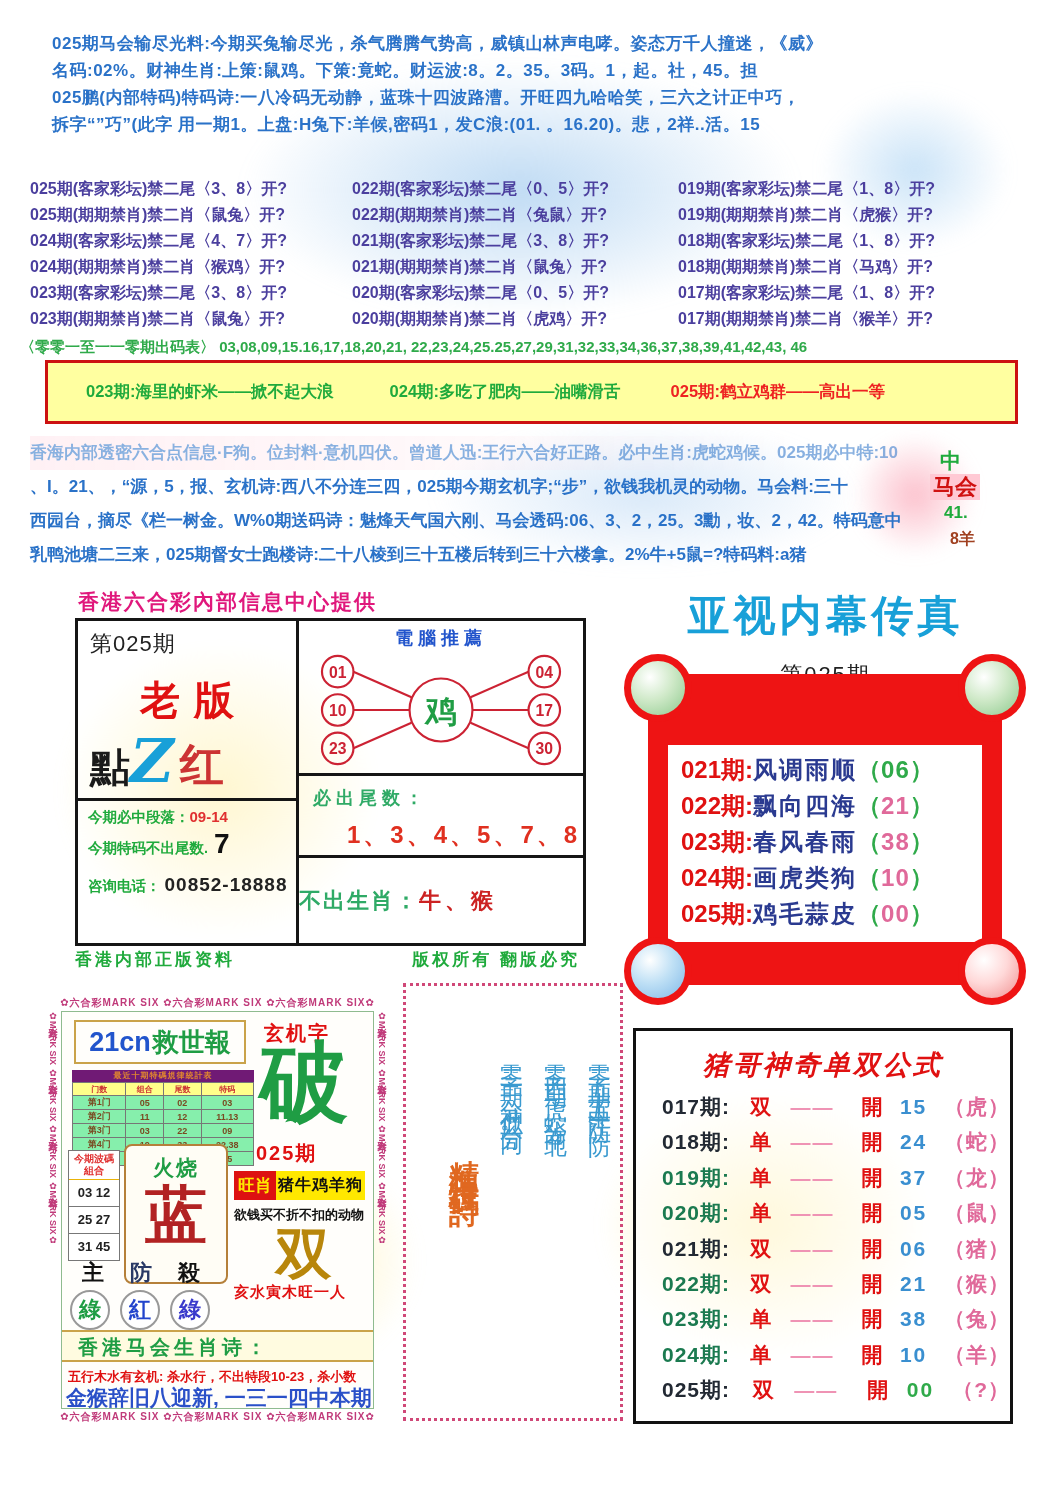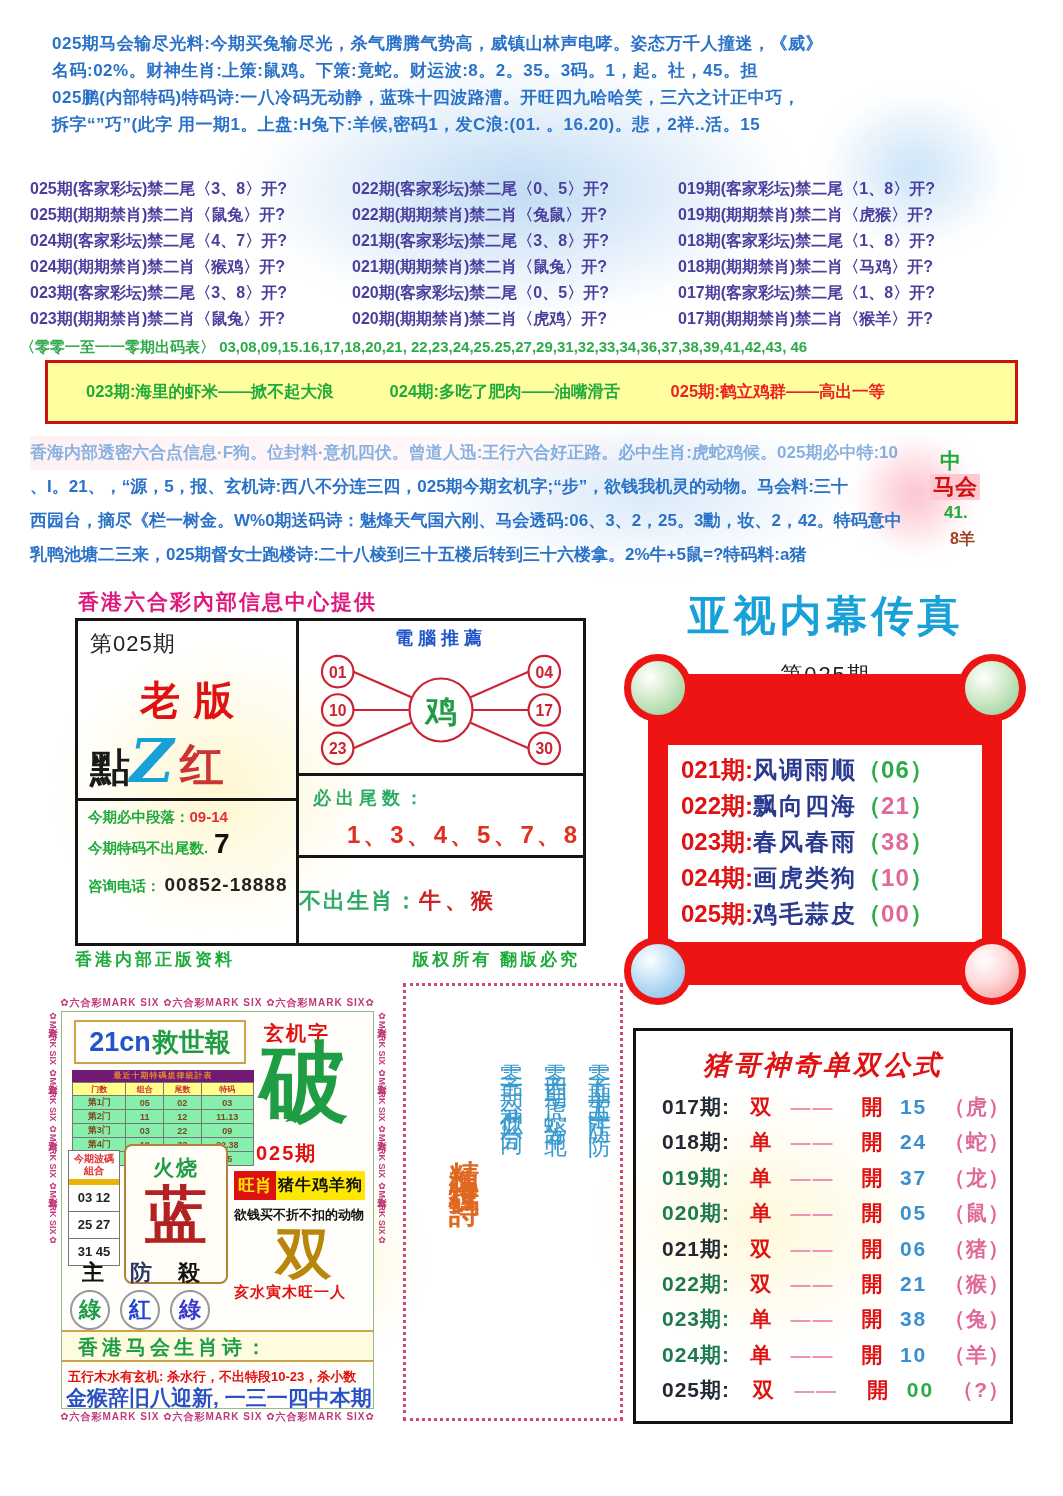--- a/index.html
+++ b/index.html
@@ -98,21 +98,21 @@
   .jiu-brand{font-weight:bold;font-size:27px;color:#2255cc}
   .jiu-paper{font-family:"DejaVu Serif",serif;font-weight:bold;font-size:26px;color:#1f9d44;margin-left:2px}
   .xuanlabel{left:202px;top:8px;font-weight:bold;font-size:20px;color:#e01111;letter-spacing:2px}
   .xuanchar{left:198px;top:26px;font-family:"DejaVu Serif",serif;font-weight:bold;font-size:88px;color:#1f9d44;line-height:1}
   .mtw{left:10px;top:58px;width:182px}
   .mt-title{background:#701a75;color:#e0862f;font-weight:bold;font-size:8px;line-height:12px;text-align:center;letter-spacing:1px;overflow:hidden;white-space:nowrap}
   .mtw table{width:100%;border-collapse:collapse;background:#86efac}
   .mtw th{background:#ffff8a;color:#cc3333;font-weight:bold;font-size:8px;border:1px solid #777;height:12px;padding:0}
   .mtw td{color:#7a4a22;font-weight:bold;font-size:9px;border:1px solid #777;text-align:center;height:13px;padding:0}
   .bocode{left:6px;top:138px;width:50px;border:1px solid #777;text-align:center;background:#fff}
-  .bc-h{font-weight:bold;font-size:10px;line-height:12px;color:#e03030;padding:2px 0;border-bottom:6px solid #eab308}
+  .bc-h{font-weight:bold;font-size:10px;line-height:12px;color:#e03030;padding:2px 0;border-bottom:1px solid #eab308}
   .bc-v{font-weight:bold;font-size:13px;line-height:26px;color:#222;border-bottom:1px solid #777}
   .bc-v:last-child{border-bottom:none}
   .huolan{left:62px;top:132px;width:104px;height:140px;border:2px solid #b5803a;border-radius:8px;text-align:center;box-sizing:border-box;background:#fffdf5}
   .hl-top{margin-top:8px;font-weight:bold;font-size:21px;color:#1f9d44;letter-spacing:2px}
   .hl-big{font-family:"DejaVu Serif",serif;font-weight:bold;font-size:62px;color:#b22222;line-height:1.05}
   .rightcol{left:172px;top:128px;width:139px}
   .rc-issue{font-weight:bold;font-size:20px;color:#e01111;letter-spacing:2px;margin-left:22px}
   .rc-wang{display:flex;margin-top:4px}
   .wang-l{background:#dd1111;color:#ffe800;font-weight:bold;font-size:17px;padding:3px 4px;white-space:nowrap}
   .wang-r{background:#ffe800;color:#111;font-weight:bold;font-size:16px;padding:4px 2px;white-space:nowrap;letter-spacing:1px}

